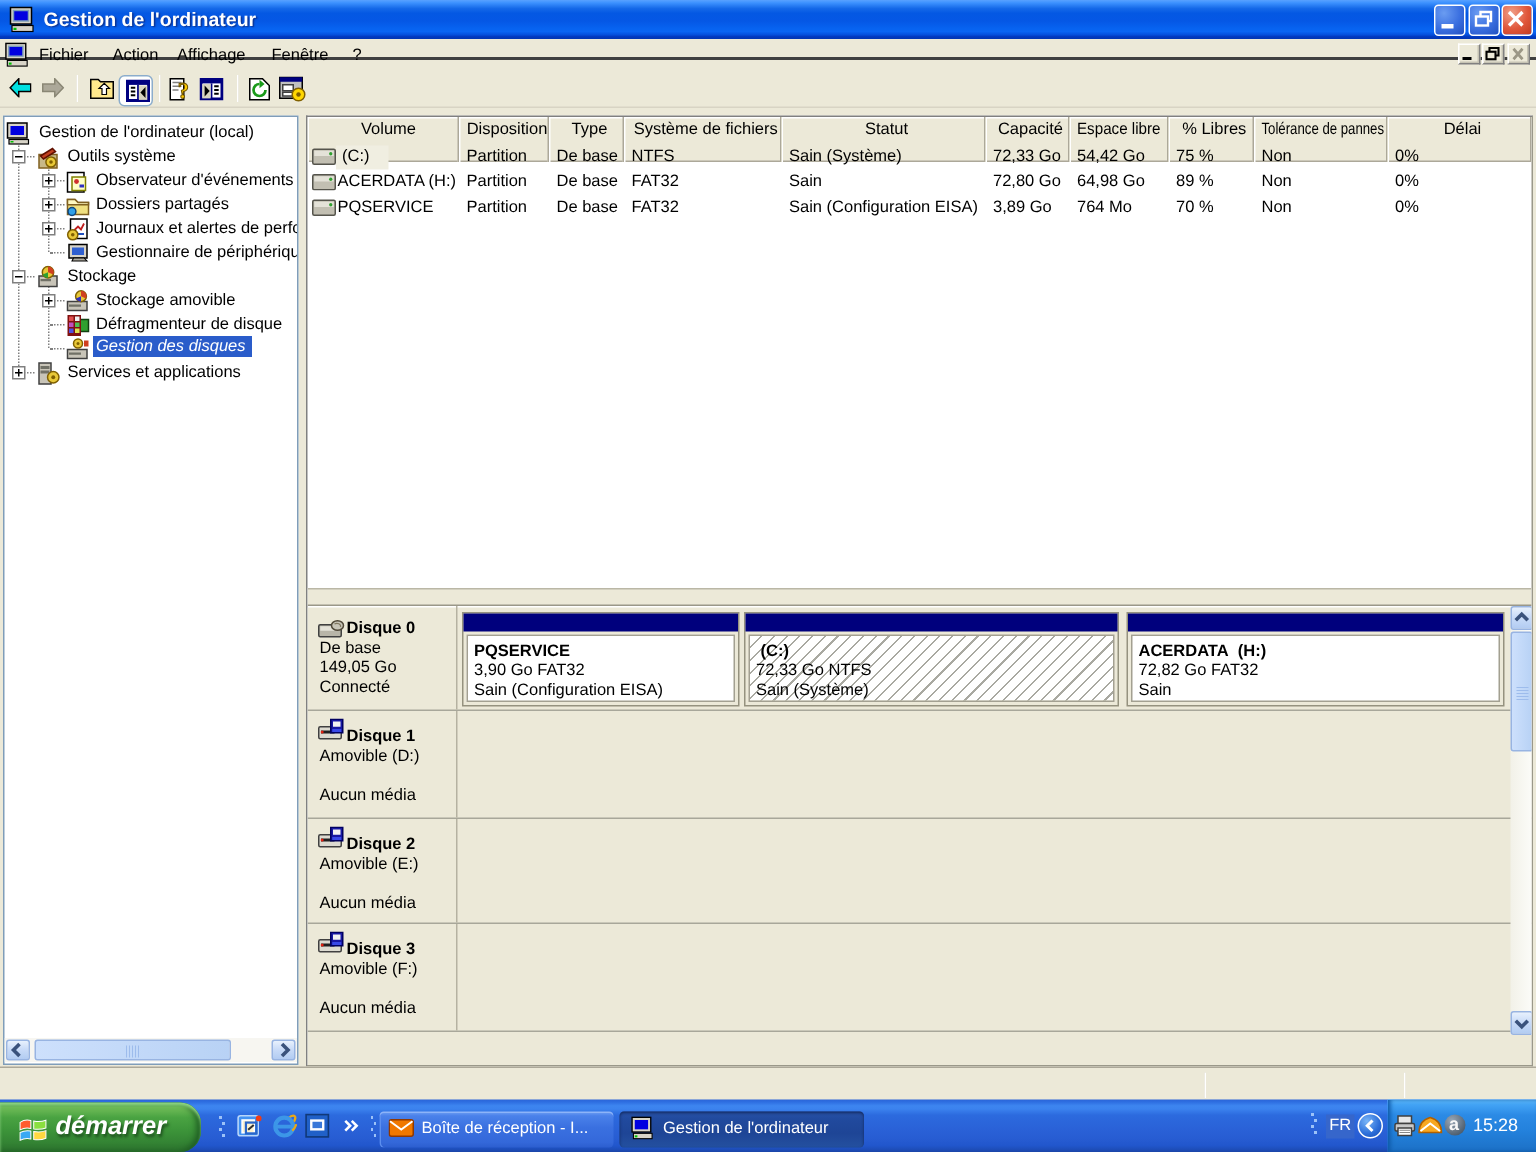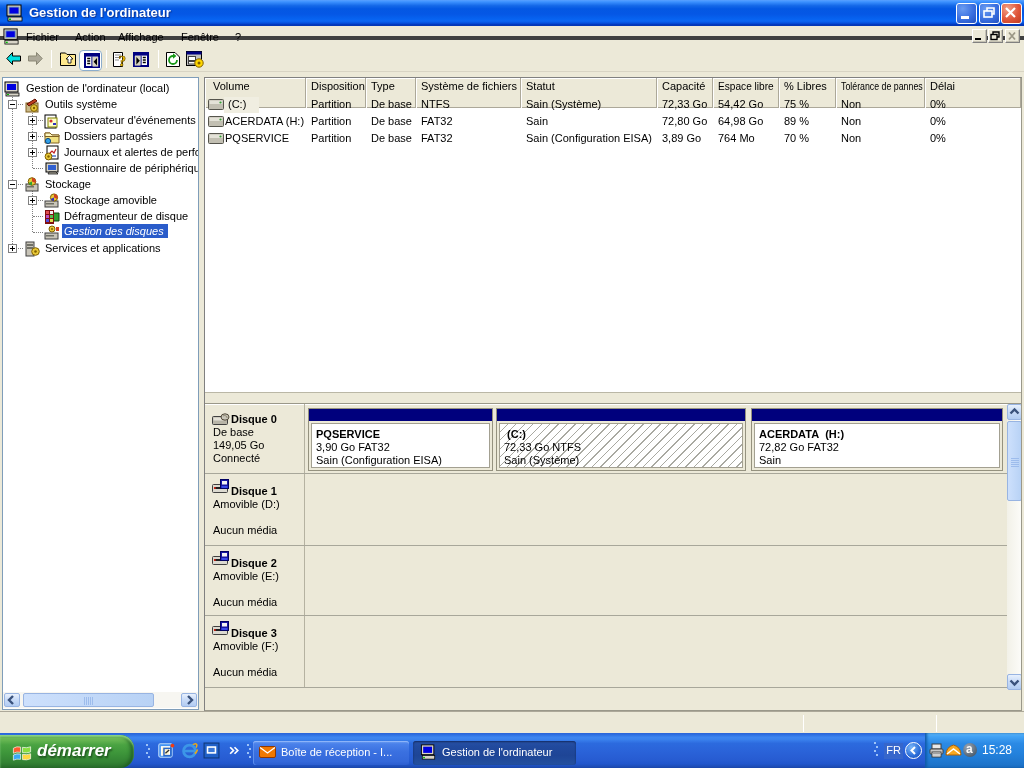--- a/index.html
+++ b/index.html
@@ -11,38 +11,38 @@
   #titlebar { left:0; top:0; width:1024px; height:26px;
     background:linear-gradient(180deg,#59a1ff 0%,#3d92ff 7%,#1468e8 22%,#0458e3 34%,#0557e5 54%,#0763f0 73%,#0a65f3 81%,#0550dd 89%,#0239bf 94%,#0236b2 100%);
   }
   #titlebar .ttext { position:absolute; left:29px; top:5px; color:#fff; font-size:13px; font-weight:bold; text-shadow:1px 1px 1px #0b318f; }
   .capbtn { position:absolute; top:3px; width:21px; height:21px; border-radius:3px; border:1px solid #fff; }
   #btn-min { left:956px; background:radial-gradient(circle at 30% 25%,#6a9cf1 0%,#3a6fe0 55%,#2250c0 100%); }
   #btn-max { left:979px; background:radial-gradient(circle at 30% 25%,#6a9cf1 0%,#3a6fe0 55%,#2250c0 100%); }
   #btn-close { left:1001px; background:radial-gradient(circle at 30% 25%,#f0a088 0%,#e0563a 55%,#c03a20 100%); }
 
   
-  #menubar { left:0; top:26px; width:1024px; height:14px; background:#ece9d8; border-bottom:4px solid #404040; }
+  #menubar { left:0; top:26px; width:1024px; height:14px; background:#ece9d8; border-bottom:2px solid #404040; }
   .menuitem { position:absolute; top:5px; color:#000; }
   .winbtn { position:absolute; top:3px; width:15px; height:14px; background:#ece9d8;
     border-top:1px solid #fff; border-left:1px solid #fff; border-right:1px solid #808080; border-bottom:1px solid #808080;
     box-shadow:inset -1px -1px 0 #c6c3b4; }
 
   
   #toolbar { left:0; top:47px; width:1024px; height:25px; background:#ece9d8; border-bottom:1px solid #d8d4c4; }
   .tsep { position:absolute; top:3px; width:1px; height:18px; background:#c9c5b2; border-right:1px solid #fff; }
 
   
   #tree-panel { left:2px; top:77px; width:197px; height:633px; background:#fff; border:1px solid #7f9db9; overflow:hidden; }
   #right-panel { left:204px; top:77px; width:818px; height:634px; background:#fff; border:1px solid #808080; border-right-color:#9a988a; border-bottom-color:#9a988a; overflow:hidden; }
 
   
   .hcell { position:absolute; top:0; height:30px; background:#ece9d8;
     border-right:1px solid #aca899; box-shadow:inset 1px 1px 0 #fff, inset 0 -1px 0 #aca899;
-    padding:2px 0 0 5px; color:#000; white-space:nowrap; overflow:hidden; }
+    padding:2px 0 0 5px; color:#000; white-space:nowrap; overflow:hidden;text-align:center; }
   .lrow { position:absolute; left:0; width:816px; height:17px; }
   .lcell { position:absolute; top:2px; white-space:nowrap; }
 
   
   #splitter { left:0; top:314px; width:816px; height:12px; background:#ece9d8; border-top:1px solid #bab7a6; border-bottom:1px solid #9a9889; }
   #bottom-pane { left:0; top:327px; width:816px; height:305px; background:#ece9d8; }
 
   .diskrow { position:absolute; left:0; width:816px; border-bottom:1px solid #a8a79a; }
   .dlabel { position:absolute; left:0; top:0; width:100px; height:100%; border-right:1px solid #b5b2a1; padding:7px 0 0 9px; }
   .dlabel b { font-size:11px; }

